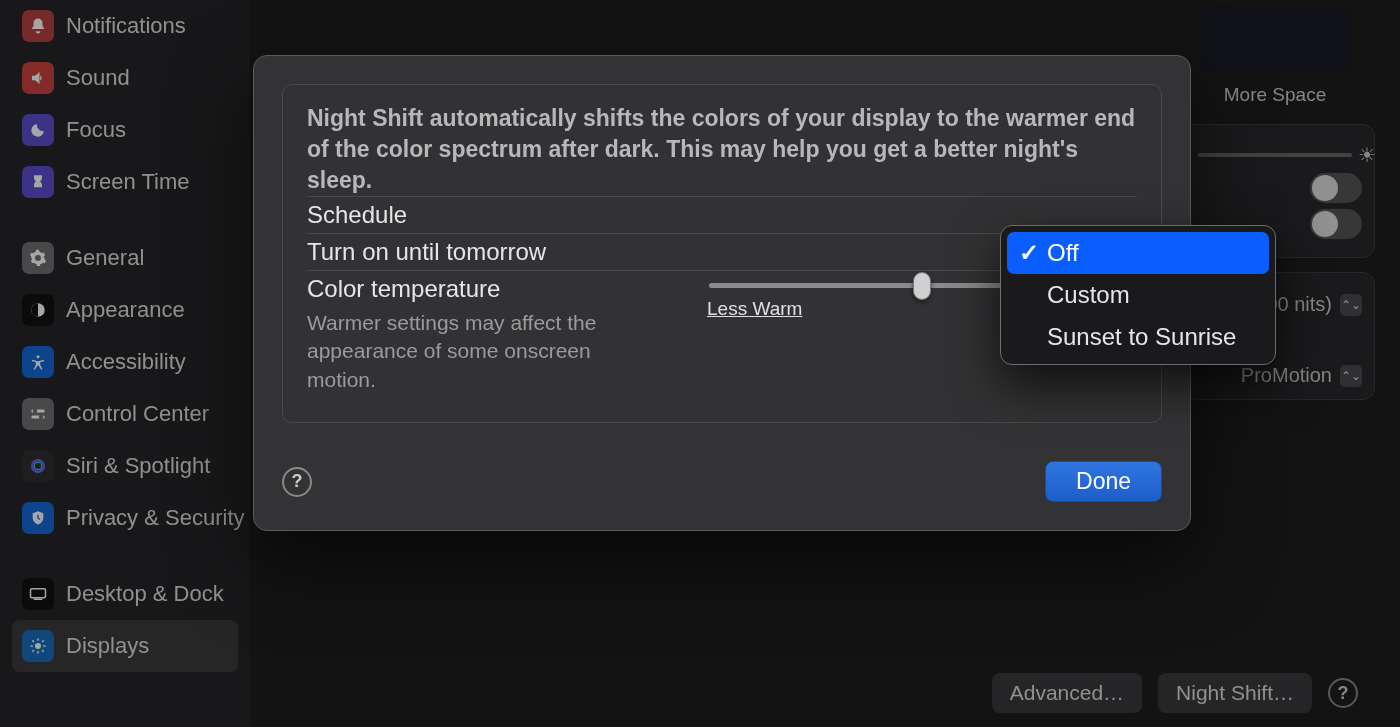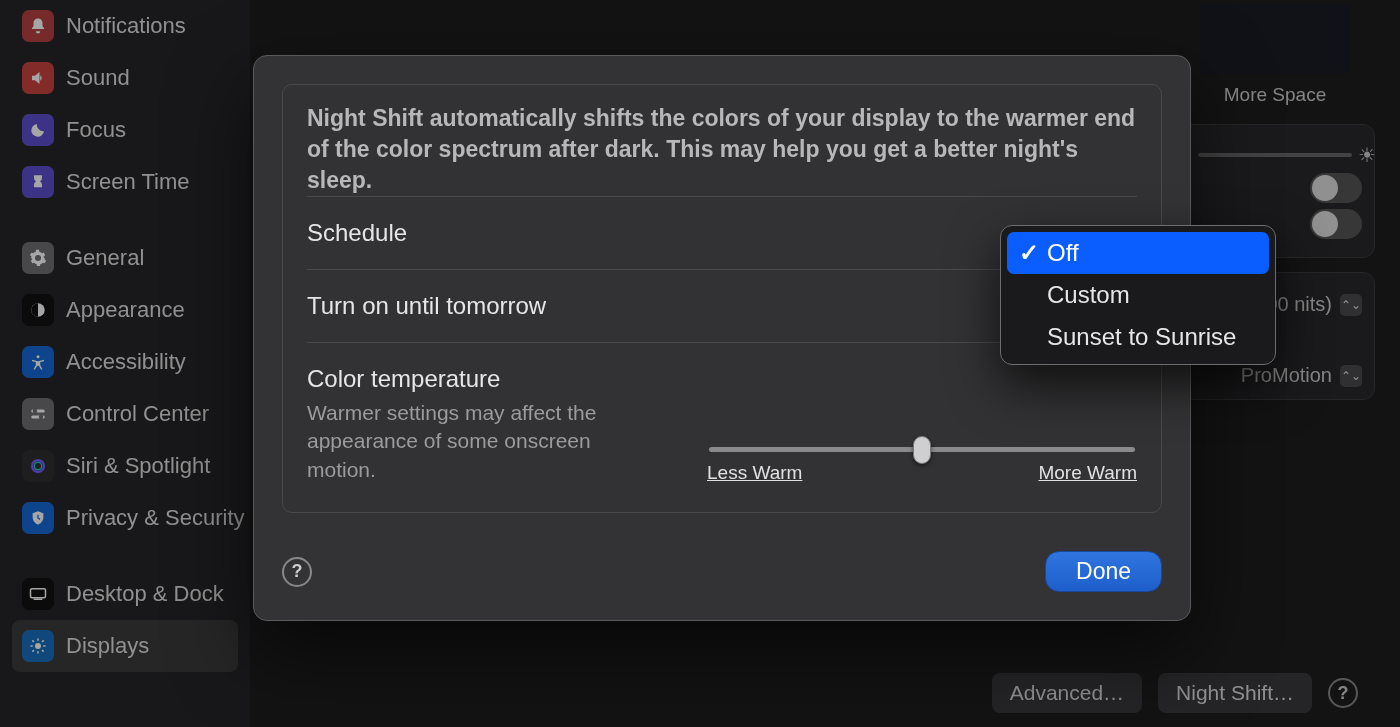--- a/index.html
+++ b/index.html
@@ -169,24 +169,24 @@
     padding: 18px 24px;
   }
   .sheet-desc{
     font-size: 23px;
     line-height: 1.35;
     color: #b8b8ba;
     font-weight: bold;
   }
   .sheet-row{
     display:flex;
-    align-items:flex-end;
+    align-items:flex-start;
     justify-content:space-between;
     border-top: 1px solid #4a4a4c;
-    padding: 22px 0;
+    padding: 4px 0;
     gap: 20px;
   }
   .sheet-row:first-of-type{ border-top: 1px solid #4a4a4c; margin-top:18px; }
   .row-label{ font-size: 24px; color:#e6e6e8; }
   .row-sublabel{ font-size: 21px; color:#9b9b9d; max-width: 330px; line-height:1.35; margin-top:6px;}
   .slider-area{
     flex:1;
     display:flex; flex-direction:column; align-items:stretch;
     max-width: 430px;
   }
@@ -215,21 +215,21 @@
     align-items:center;
     justify-content:space-between;
     padding: 22px 28px 28px 28px;
   }
   .done-btn{
     background: linear-gradient(#2f75e0,#1e5ecb);
     border:1px solid #174a9f;
     color:#fff;
     font-size:23px;
     padding: 6px 30px;
-    border-radius:14px;
+    border-radius:8px;
   }
 
   
   .dropdown{
     position:absolute;
     top: 225px;
     left: 1000px;
     width: 276px;
     background:#1a1a1c;
     border:1px solid #6d6d70;

